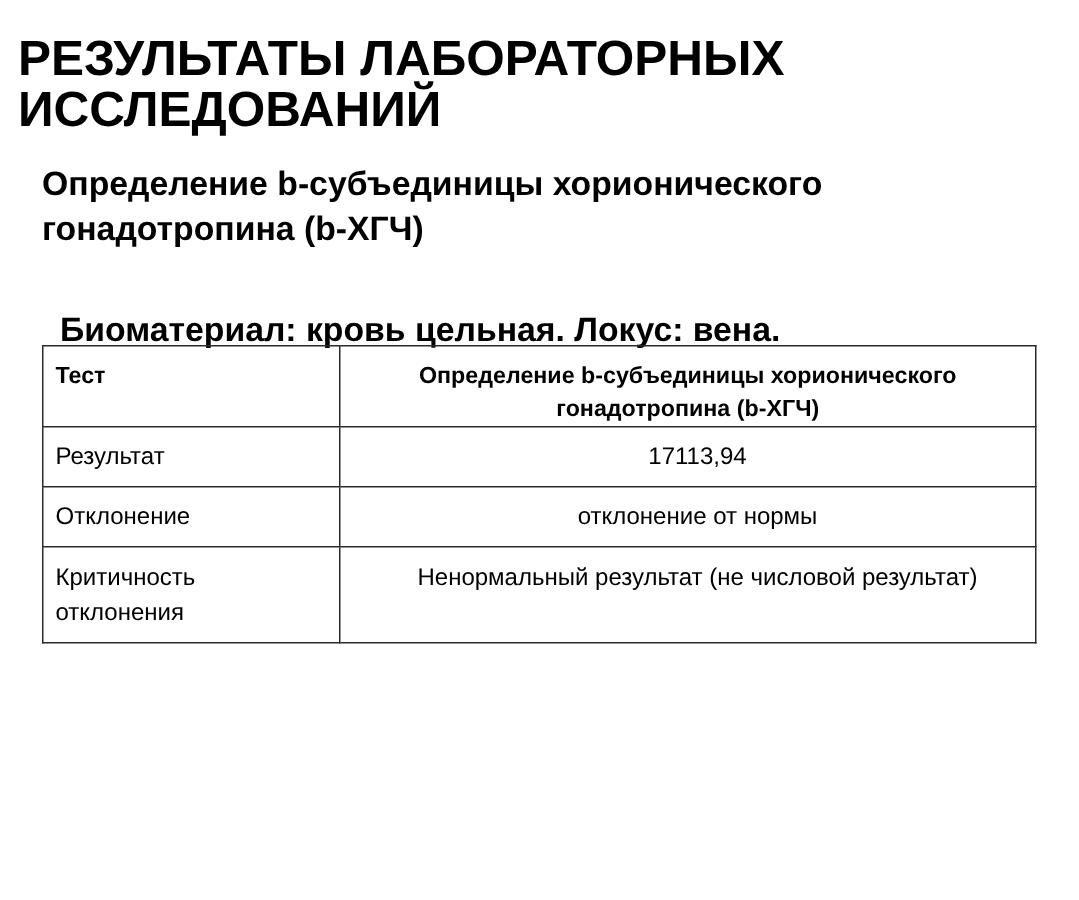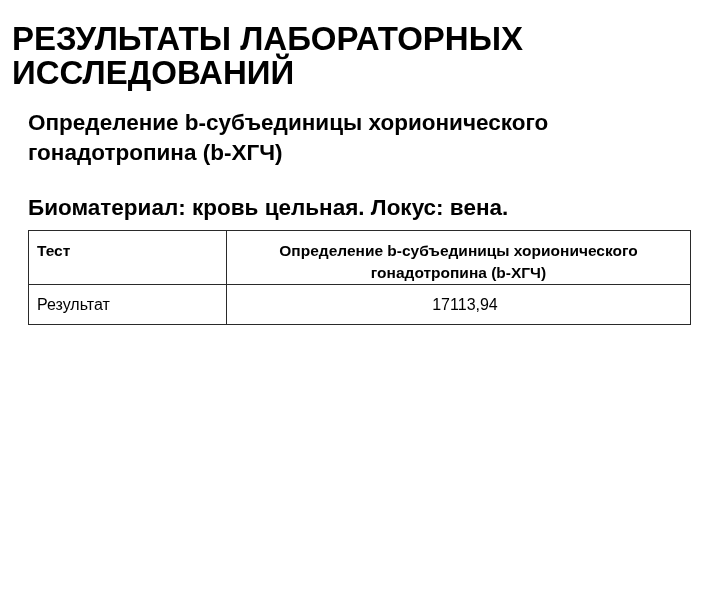--- a/index.html
+++ b/index.html
@@ -39,21 +39,21 @@
       margin: 0;
     }
     .biomaterial {
       position: absolute;
       left: 28px;
       top: 193px;
       width: 680px;
       font-weight: bold;
       font-size: 22.5px;
       line-height: 30px;
-      margin: 0;
+      margin: 12px;
     }
     table.results {
       position: absolute;
       left: 28px;
       top: 230px;
       width: 663px;
       border-collapse: collapse;
       font-size: 16px;
     }
     table.results td, table.results th {
@@ -91,14 +91,22 @@
 <table class="results">
   <tbody>
       <tr class="row-header">
     <th class="col-label">Тест</th>
     <th class="col-value">Определение b-субъединицы хорионического гонадотропина (b-ХГЧ)</th>
   </tr>
   <tr class="row-std">
     <td class="col-label">Результат</td>
     <td class="col-value">17113,94</td>
   </tr>
+  <tr class="row-std">
+    <td class="col-label">Отклонение</td>
+    <td class="col-value">отклонение от нормы</td>
+  </tr>
+  <tr class="row-tall">
+    <td class="col-label">Критичность отклонения</td>
+    <td class="col-value">Ненормальный результат (не числовой результат)</td>
+  </tr>
 </tbody>
   </table>
 
 </body></html>

